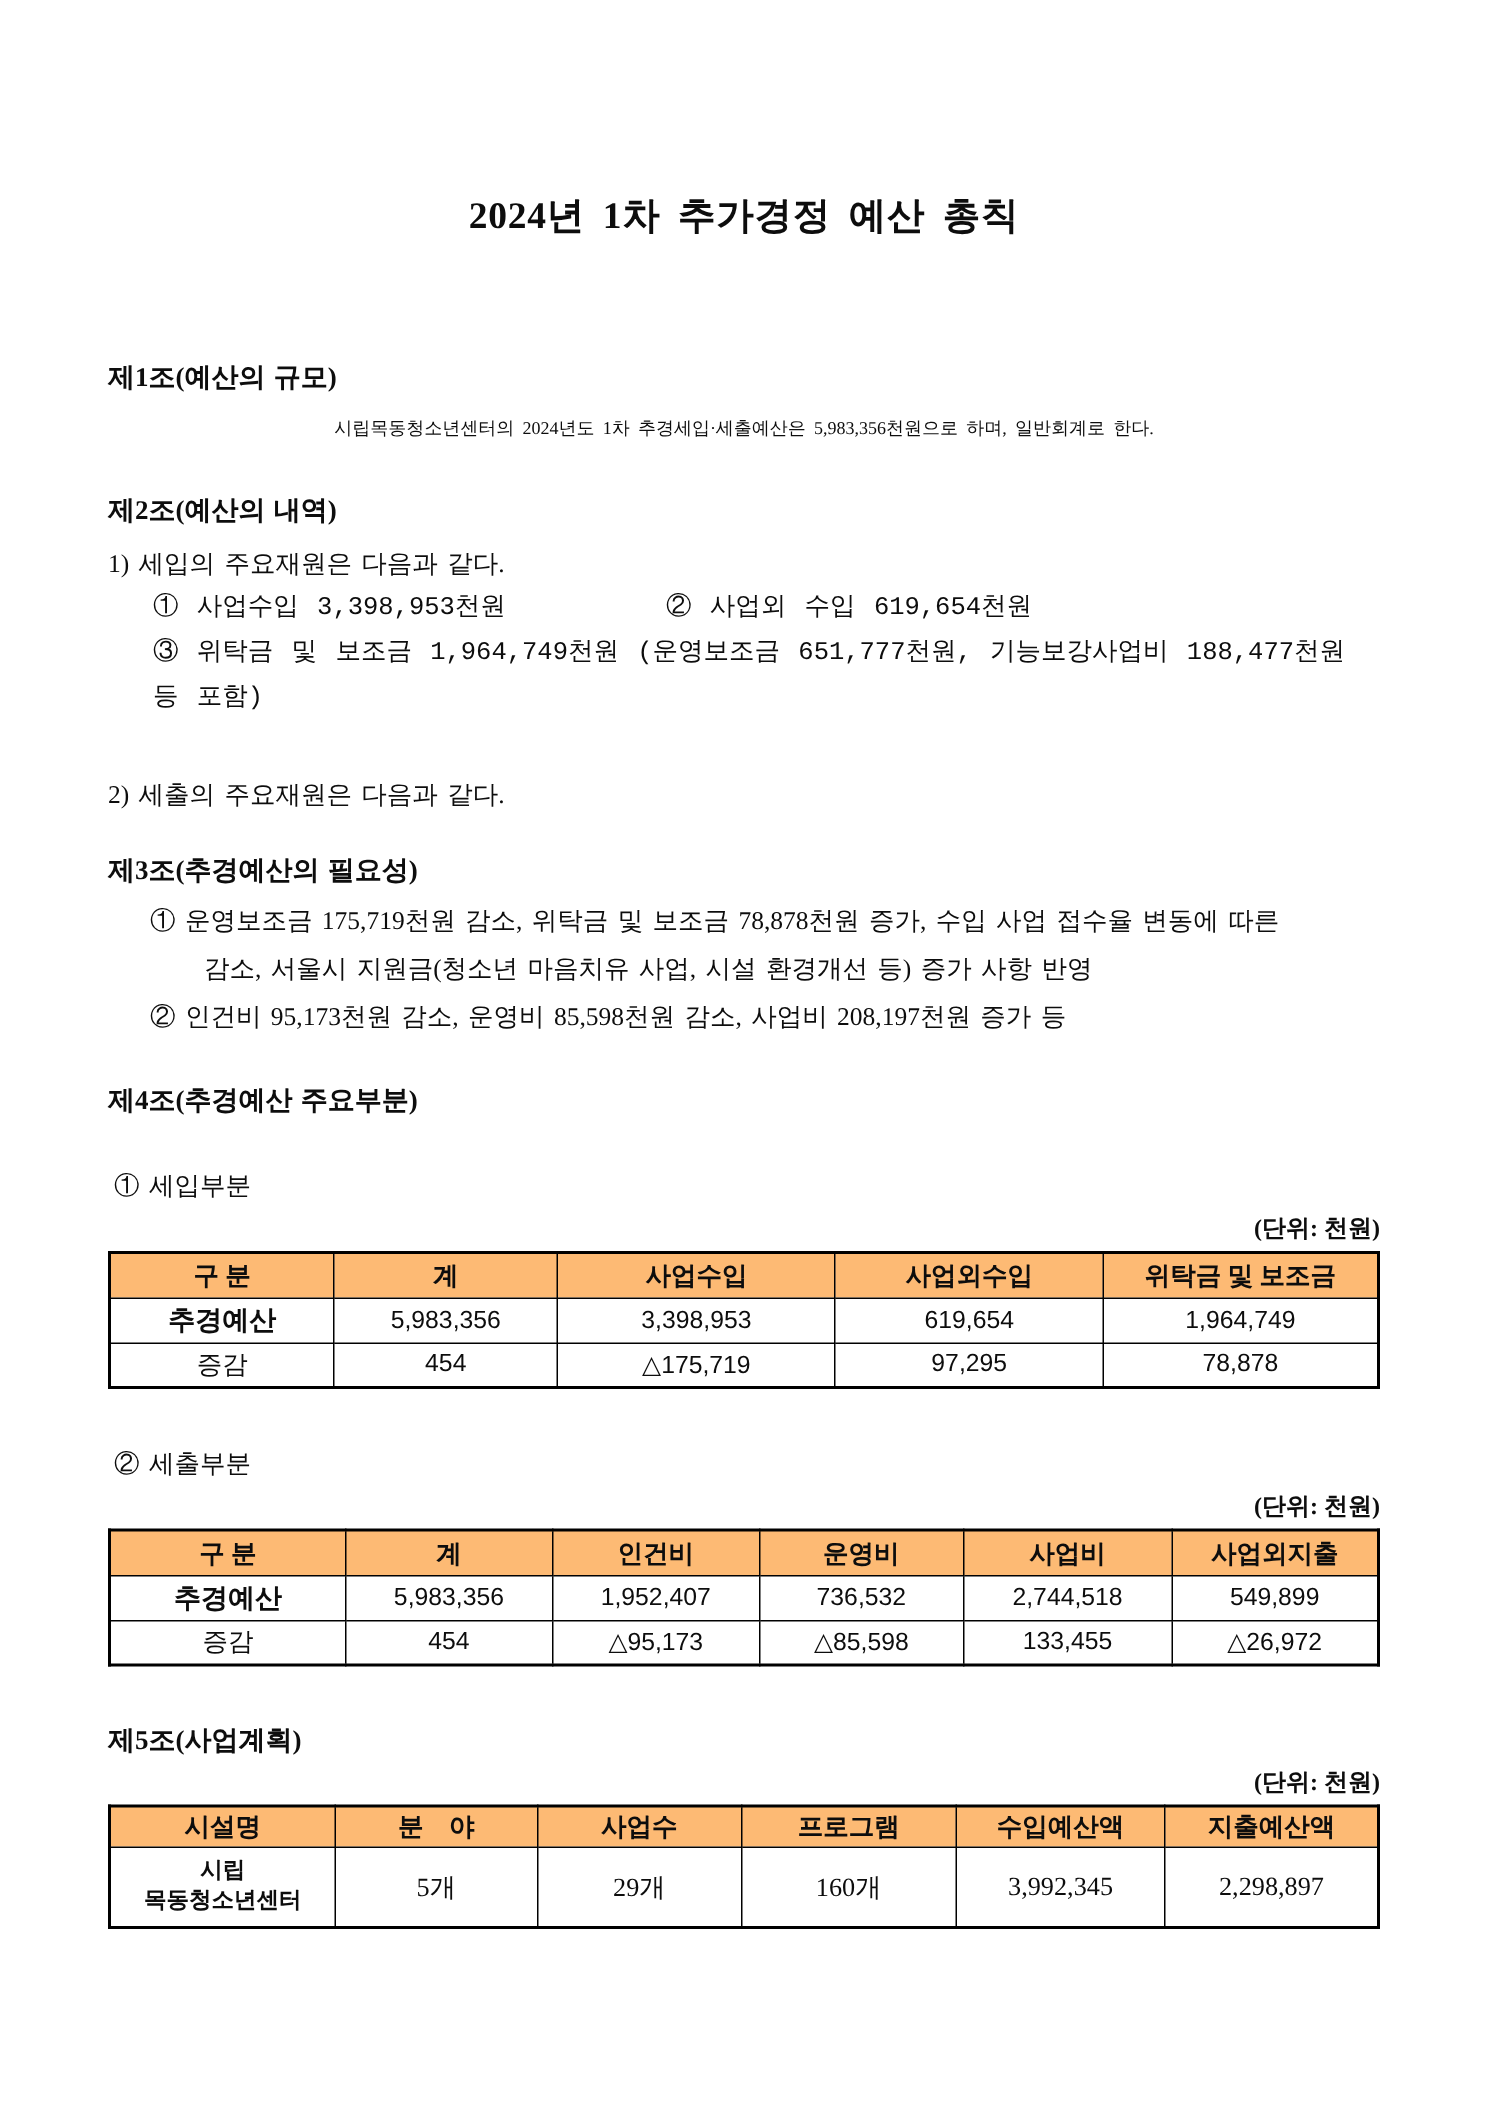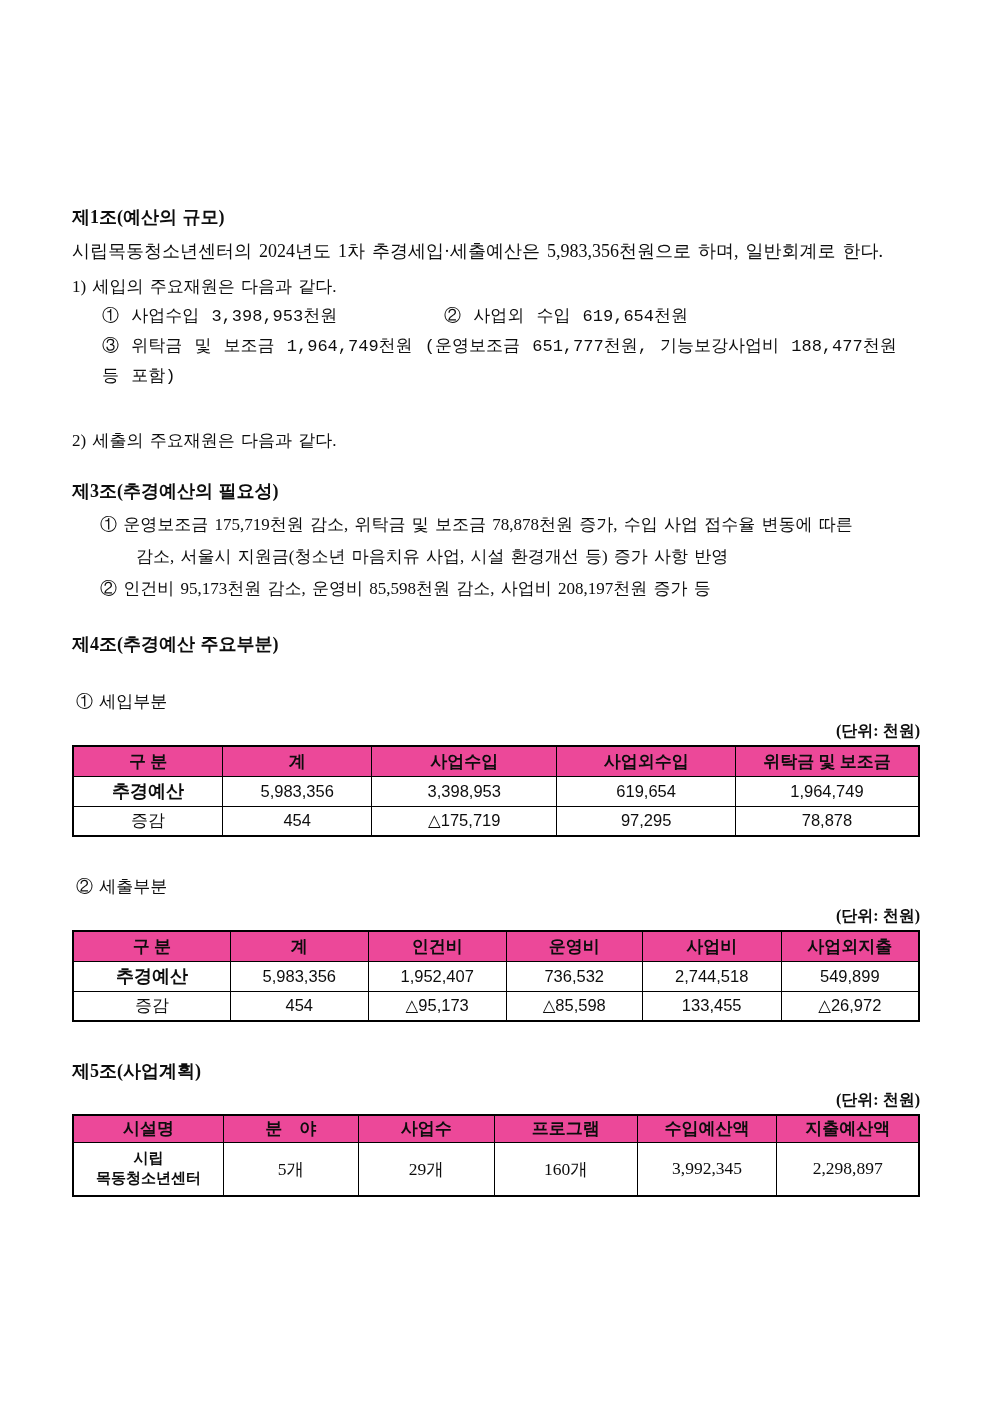--- a/index.html
+++ b/index.html
@@ -28,24 +28,25 @@
     font-weight: bold;
     word-spacing: 1px;
     line-height: 24px;
   }
   .h1 { margin-top: 77px; }
   .h2 { margin-top: 31px; }
   .h3 { margin-top: 23px; }
   .h4 { margin-top: 27px; }
   .h5 { margin-top: 37px; }
   .body-line {
-    font-size: 18px;
+    font-size: 12px;
     line-height: 23px;
     margin-top: 11px;
     word-spacing: 2.5px;
+    text-align: center;
   }
   .list-intro {
     font-size: 17px;
     line-height: 30px;
     margin-top: 9px;
     word-spacing: 2px;
   }
   .sub-list { padding-left: 30px; font-family: Liberation Mono, monospace; }
   .sub-item {
     font-size: 17px;
@@ -85,21 +86,21 @@
     border: 2px solid #000;
   }
   th, td {
     border: 1px solid #000;
     text-align: center;
     vertical-align: middle;
     height: 30px;
     padding: 1px 2px;
   }
   th {
-    background: #ec4899;
+    background: #fdba74;
     font-size: 17px;
     font-weight: bold;
     font-family: "Liberation Serif", "DejaVu Serif", serif;
   }
   td.row-label { font-size: 17px; }
   td.row-label.bold { font-weight: bold; font-size: 18px; }
   td.num {
     font-family: "Liberation Sans", "DejaVu Sans", sans-serif;
     font-size: 16.5px;
   }
@@ -114,24 +115,26 @@
   td.num-serif {
     font-family: "Liberation Serif", "DejaVu Serif", serif;
     font-size: 17.5px;
   }
 </style>
 </head>
 <body>
 
 <div class="content">
 
+  <div class="doc-title">2024년 1차 추가경정 예산 총칙</div>
 
   <div class="article-heading h1">제1조(예산의 규모)</div>
   <div class="body-line">시립목동청소년센터의 2024년도 1차 추경세입·세출예산은 5,983,356천원으로 하며, 일반회계로 한다.</div>
 
+  <div class="article-heading h2">제2조(예산의 내역)</div>
   <div class="list-intro">1) 세입의 주요재원은 다음과 같다.</div>
   <div class="sub-list">
     <div class="two-col">
       <div class="sub-item col1">① 사업수입 3,398,953천원</div>
       <div class="sub-item">② 사업외 수입 619,654천원</div>
     </div>
     <div class="sub-item">③ 위탁금 및 보조금 1,964,749천원 (운영보조금 651,777천원, 기능보강사업비 188,477천원 등 포함)</div>
   </div>
 
   <div class="gap-block"></div>

